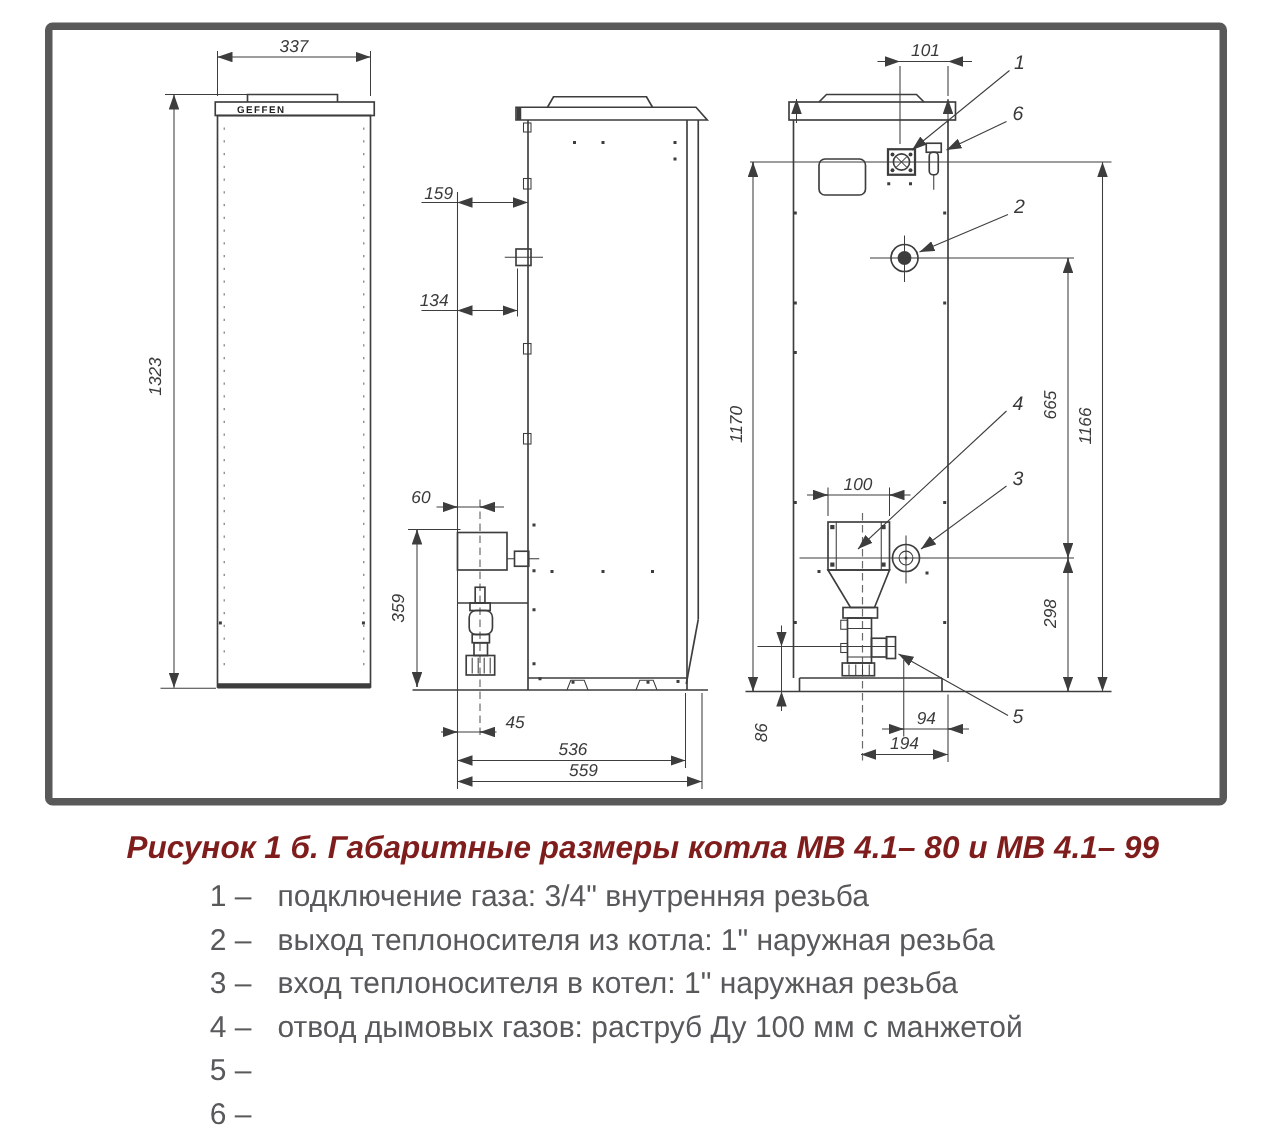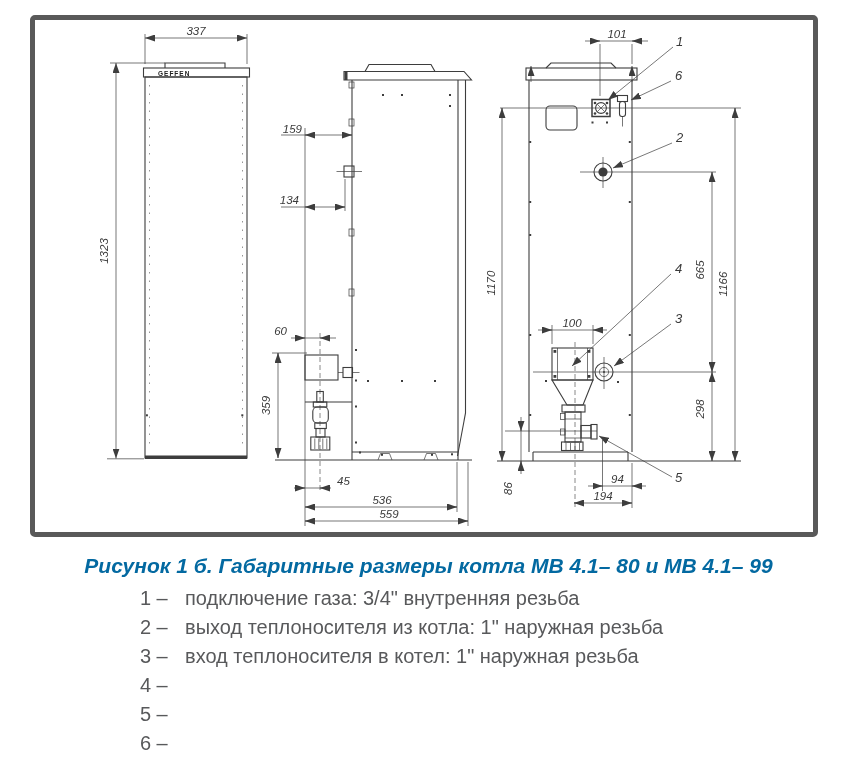--- a/index.html
+++ b/index.html
@@ -12,21 +12,21 @@
   .lw{stroke:#3d3d3d;stroke-width:1.5;fill:none;}
   .tn{stroke:#3d3d3d;stroke-width:0.7;fill:none;}
   .dsh{stroke:#6a6a6a;stroke-width:0.8;fill:none;stroke-dasharray:5 3;}
   .seam{stroke:#8a8a8a;stroke-width:0.9;fill:none;stroke-dasharray:1.5 7;}
   .fil{fill:#3d3d3d;stroke:none;}
   .dtx{font:italic 11.5px "Liberation Sans",sans-serif;fill:#3a3a3a;}
   .ctx{font:italic 13px "Liberation Sans",sans-serif;fill:#3a3a3a;}
   .brand{font:bold 6.5px "Liberation Sans",sans-serif;fill:#222;letter-spacing:1px;}
   .caption{position:absolute;left:0;top:553px;width:857px;}
   .cap-title{text-align:center;font:italic bold 21px "Liberation Sans",sans-serif;
-             color:#0369a1;line-height:26px;}
+             color:#7f1d1d;line-height:26px;}
   .legend{margin:5px 0 0 137px;font:20px "Liberation Sans",sans-serif;color:#58595b;}
   .lrow{display:flex;line-height:29px;}
   .lnum{width:14px;text-align:right;flex:none;}
   .ldash{width:22px;text-align:center;flex:none;}
   .ltxt{margin-left:12px;white-space:nowrap;}
 </style>
 </head>
 <body>
 
 <div id="page">
@@ -382,20 +382,21 @@
         <span class="ltxt">выход теплоносителя из котла: 1" наружная резьба</span>
       </div>
       <div class="lrow">
         <span class="lnum">3</span>
         <span class="ldash">–</span>
         <span class="ltxt">вход теплоносителя в котел: 1" наружная резьба</span>
       </div>
       <div class="lrow">
         <span class="lnum">4</span>
         <span class="ldash">–</span>
+        <span class="ltxt">отвод дымовых газов: раструб Ду 100 мм с манжетой</span>
       </div>
       <div class="lrow">
         <span class="lnum">5</span>
         <span class="ldash">–</span>
       </div>
       <div class="lrow">
         <span class="lnum">6</span>
         <span class="ldash">–</span>
       </div>
     </div>

